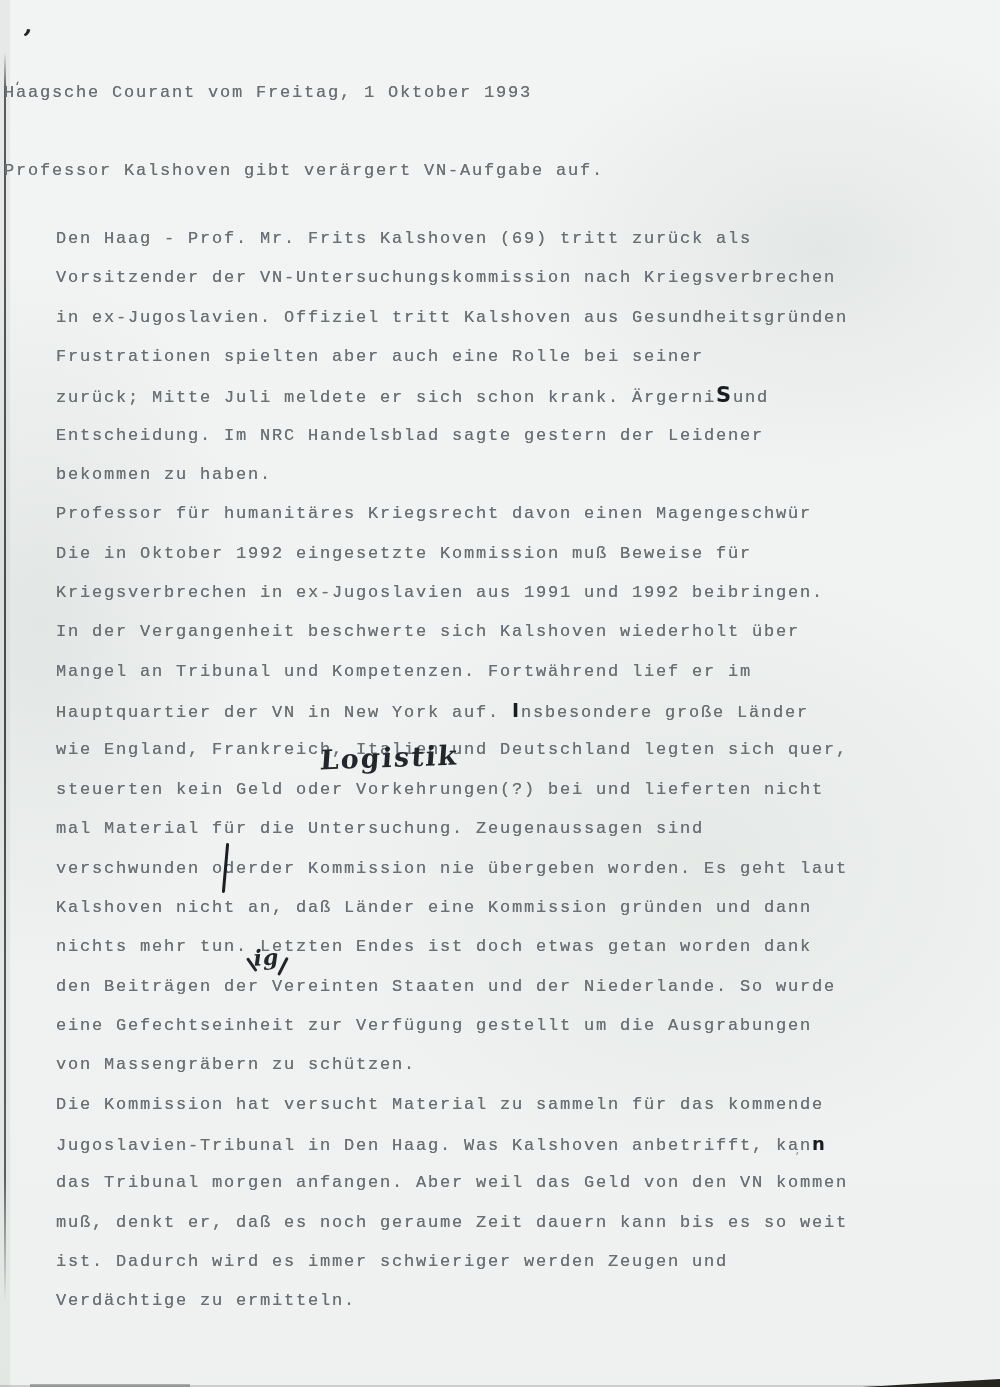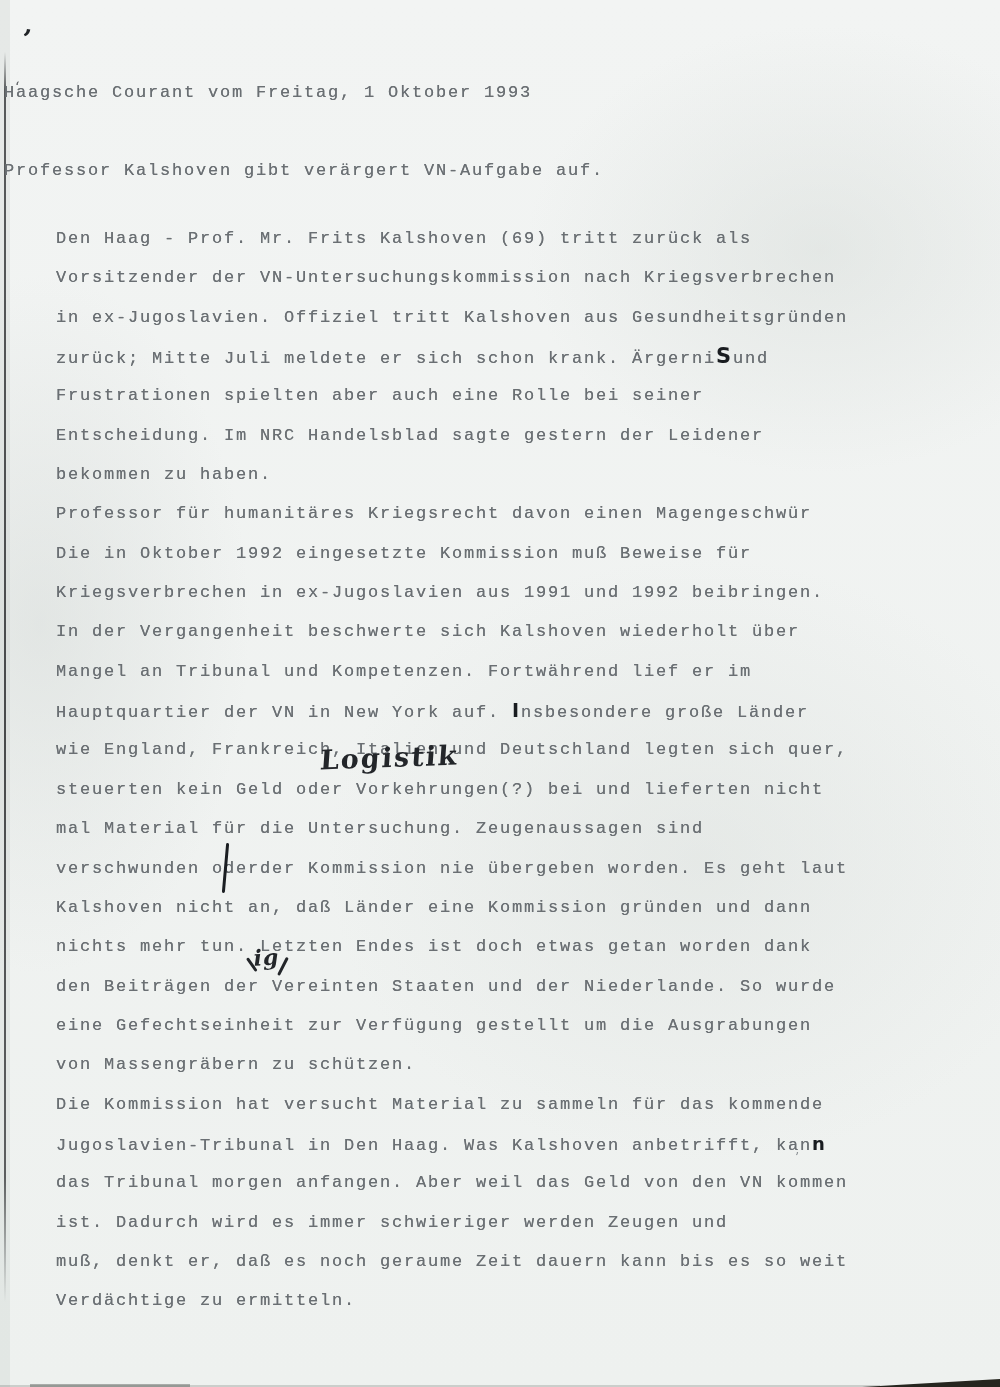--- a/index.html
+++ b/index.html
@@ -102,44 +102,44 @@
   <div class="hw-haagsche-tick ink">‘</div>
   <div class="hw-kommen-tick ink">’</div>
 
   <div class="abs-line header-line typed">Haagsche Courant vom Freitag, 1 Oktober 1993</div>
   <div class="abs-line title-line typed">Professor Kalshoven gibt verärgert VN-Aufgabe auf.</div>
 
   <div class="body-block typed">
     <div class="line">Den Haag - Prof. Mr. Frits Kalshoven (69) tritt zurück als</div>
     <div class="line">Vorsitzender der VN-Untersuchungskommission nach Kriegsverbrechen</div>
     <div class="line">in ex-Jugoslavien. Offiziel tritt Kalshoven aus Gesundheitsgründen</div>
+    <div class="line">Frustrationen spielten aber auch eine Rolle bei seiner</div>
     <div class="line"><span>zurück; Mitte Juli meldete er sich schon krank. Ärgerni</span><span class="hw-letter hw-s">S</span><span>und</span></div>
-    <div class="line">Frustrationen spielten aber auch eine Rolle bei seiner</div>
     <div class="line">Entscheidung. Im NRC Handelsblad sagte gestern der Leidener</div>
     <div class="line">bekommen zu haben.</div>
     <div class="line">Professor für humanitäres Kriegsrecht davon einen Magengeschwür</div>
     <div class="line">Die in Oktober 1992 eingesetzte Kommission muß Beweise für</div>
     <div class="line">Kriegsverbrechen in ex-Jugoslavien aus 1991 und 1992 beibringen.</div>
     <div class="line">In der Vergangenheit beschwerte sich Kalshoven wiederholt über</div>
     <div class="line">Mangel an Tribunal und Kompetenzen. Fortwährend lief er im</div>
     <div class="line"><span>Hauptquartier der VN in New York auf. </span><span class="hw-letter hw-i">I</span><span>nsbesondere große Länder</span></div>
     <div class="line">wie England, Frankreich, Italien und Deutschland legten sich quer,</div>
     <div class="line">steuerten kein Geld oder Vorkehrungen(?) bei und lieferten nicht</div>
     <div class="line">mal Material für die Untersuchung. Zeugenaussagen sind</div>
     <div class="line"><span>verschwunden oder</span><span>der Kommission nie übergeben worden. Es geht laut</span></div>
     <div class="line">Kalshoven nicht an, daß Länder eine Kommission gründen und dann</div>
     <div class="line">nichts mehr tun. Letzten Endes ist doch etwas getan worden dank</div>
     <div class="line">den Beiträgen der Vereinten Staaten und der Niederlande. So wurde</div>
     <div class="line">eine Gefechtseinheit zur Verfügung gestellt um die Ausgrabungen</div>
     <div class="line">von Massengräbern zu schützen.</div>
     <div class="line">Die Kommission hat versucht Material zu sammeln für das kommende</div>
     <div class="line"><span>Jugoslavien-Tribunal in Den Haag. Was Kalshoven anbetrifft, kan</span><span class="hw-letter hw-n">n</span></div>
     <div class="line">das Tribunal morgen anfangen. Aber weil das Geld von den VN kommen</div>
+    <div class="line">muß, denkt er, daß es noch geraume Zeit dauern kann bis es so weit</div>
     <div class="line">ist. Dadurch wird es immer schwieriger werden Zeugen und</div>
-    <div class="line">muß, denkt er, daß es noch geraume Zeit dauern kann bis es so weit</div>
     <div class="line">Verdächtige zu ermitteln.</div>
   </div>
 
   <div class="hw-logistik ink">Logistik</div>
 
   <div class="hw-ig-wrap">
     <span class="stroke stroke-left"></span><span class="hw-ig-text ink">ig</span><span class="stroke stroke-right"></span>
   </div>
 
   <div class="hw-sep-stroke"></div>

